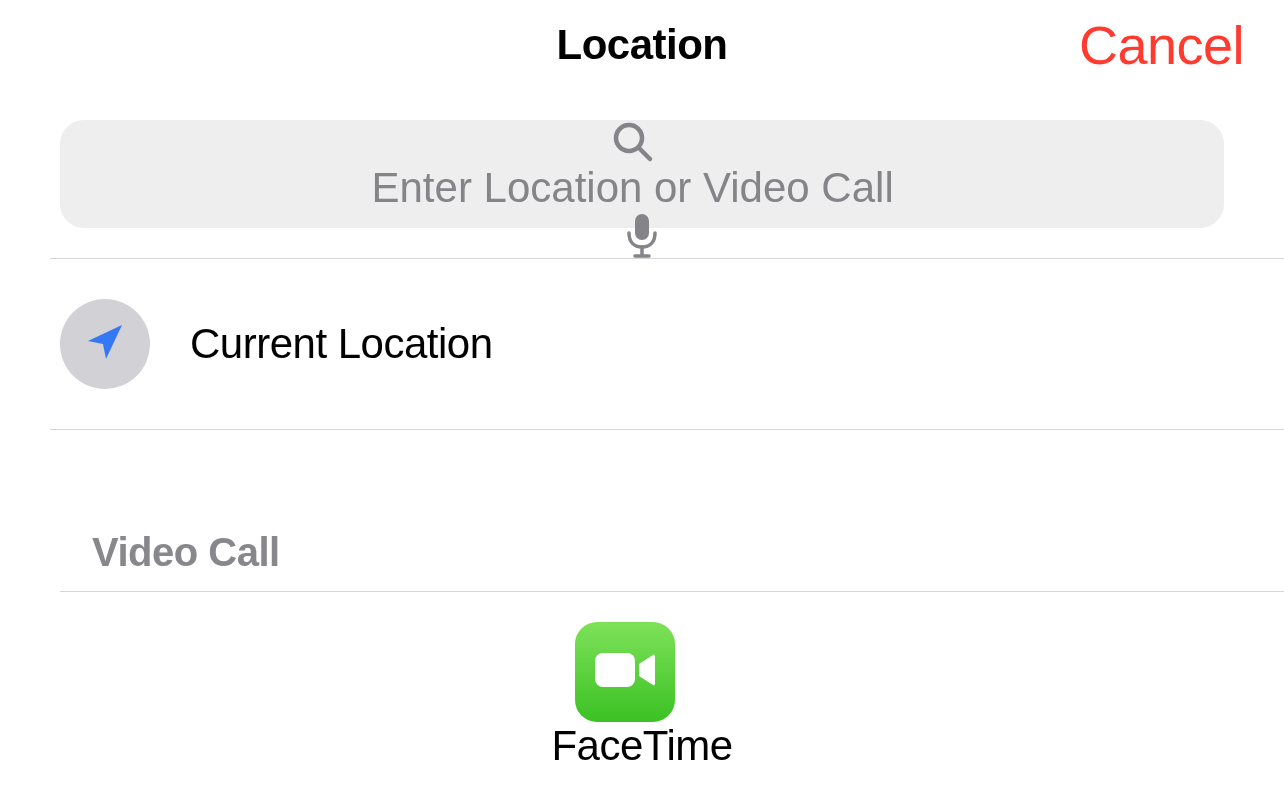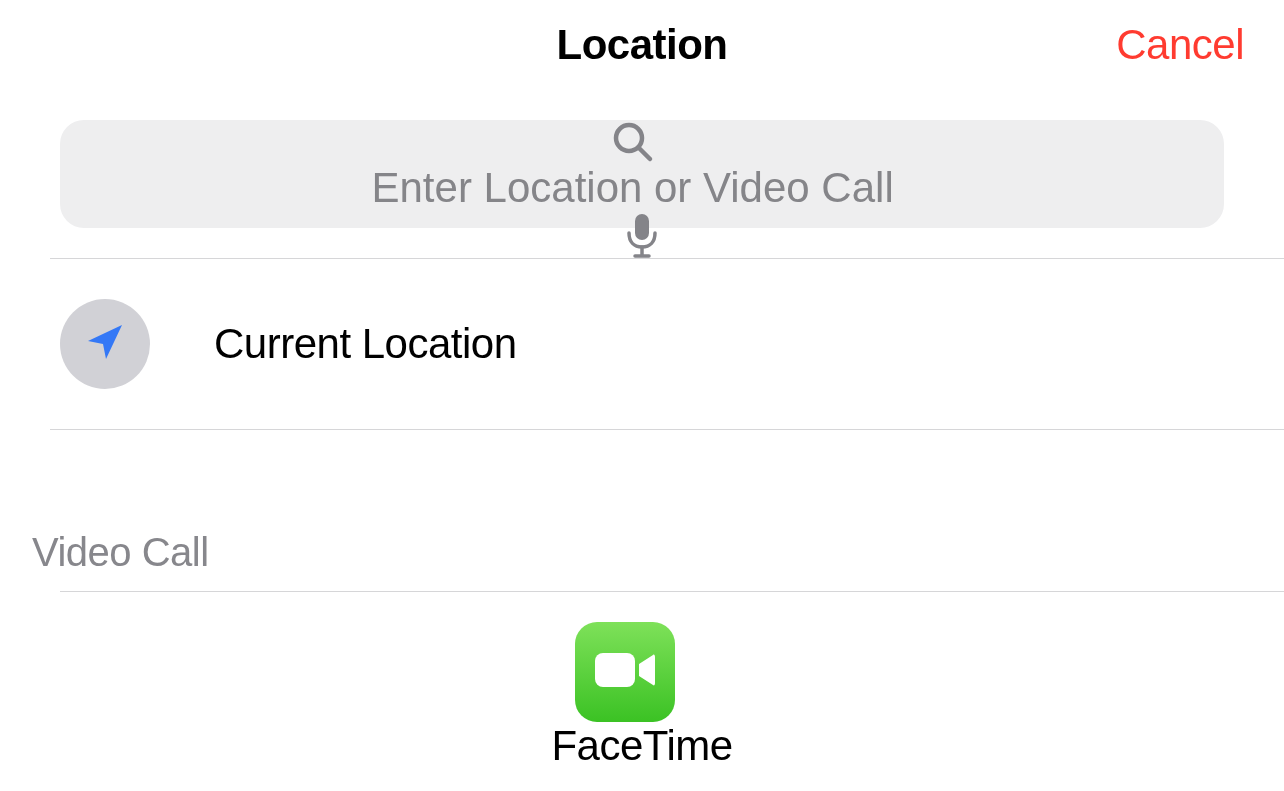--- a/index.html
+++ b/index.html
@@ -24,21 +24,21 @@
     }
     .header-title {
       font-size: 42px;
       font-weight: 600;
       color: #000000;
       letter-spacing: -0.5px;
     }
     .header-cancel {
       position: absolute;
       right: 40px;
-      font-size: 42px;
+      font-size: 54px;
       font-weight: 400;
       color: #ff3b30;
       cursor: pointer;
       letter-spacing: -0.5px;
     }
     .search-container {
       padding: 30px 60px 30px 60px;
     }
     .search-field {
       display: flex;
@@ -86,44 +86,43 @@
     .divider-full {
       height: 1px;
       background: #d6d6d8;
       margin-left: 60px;
     }
     .list-row {
       display: flex;
       align-items: center;
       padding: 40px 60px 40px 60px;
       cursor: pointer;
-      gap: 24px;
     }
     .row-icon-circle {
       width: 90px;
       height: 90px;
       border-radius: 50%;
       background: #d1d1d6;
       display: flex;
       align-items: center;
       justify-content: center;
       flex-shrink: 0;
       margin-right: 40px;
     }
     .row-label {
       font-size: 42px;
       font-weight: 400;
       color: #000000;
       letter-spacing: -0.5px;
     }
     .section-header {
       font-size: 40px;
-      font-weight: 400;
+      font-weight: 700;
       color: #87878c;
-      padding: 0 60px 16px 32px;
+      padding: 0 60px 16px 92px;
       margin-top: 100px;
       letter-spacing: -0.5px;
     }
     .facetime-icon {
       width: 100px;
       height: 100px;
       border-radius: 22px;
       background: linear-gradient(180deg, #7ee159 0%, #3bc224 100%);
       display: flex;
       align-items: center;

